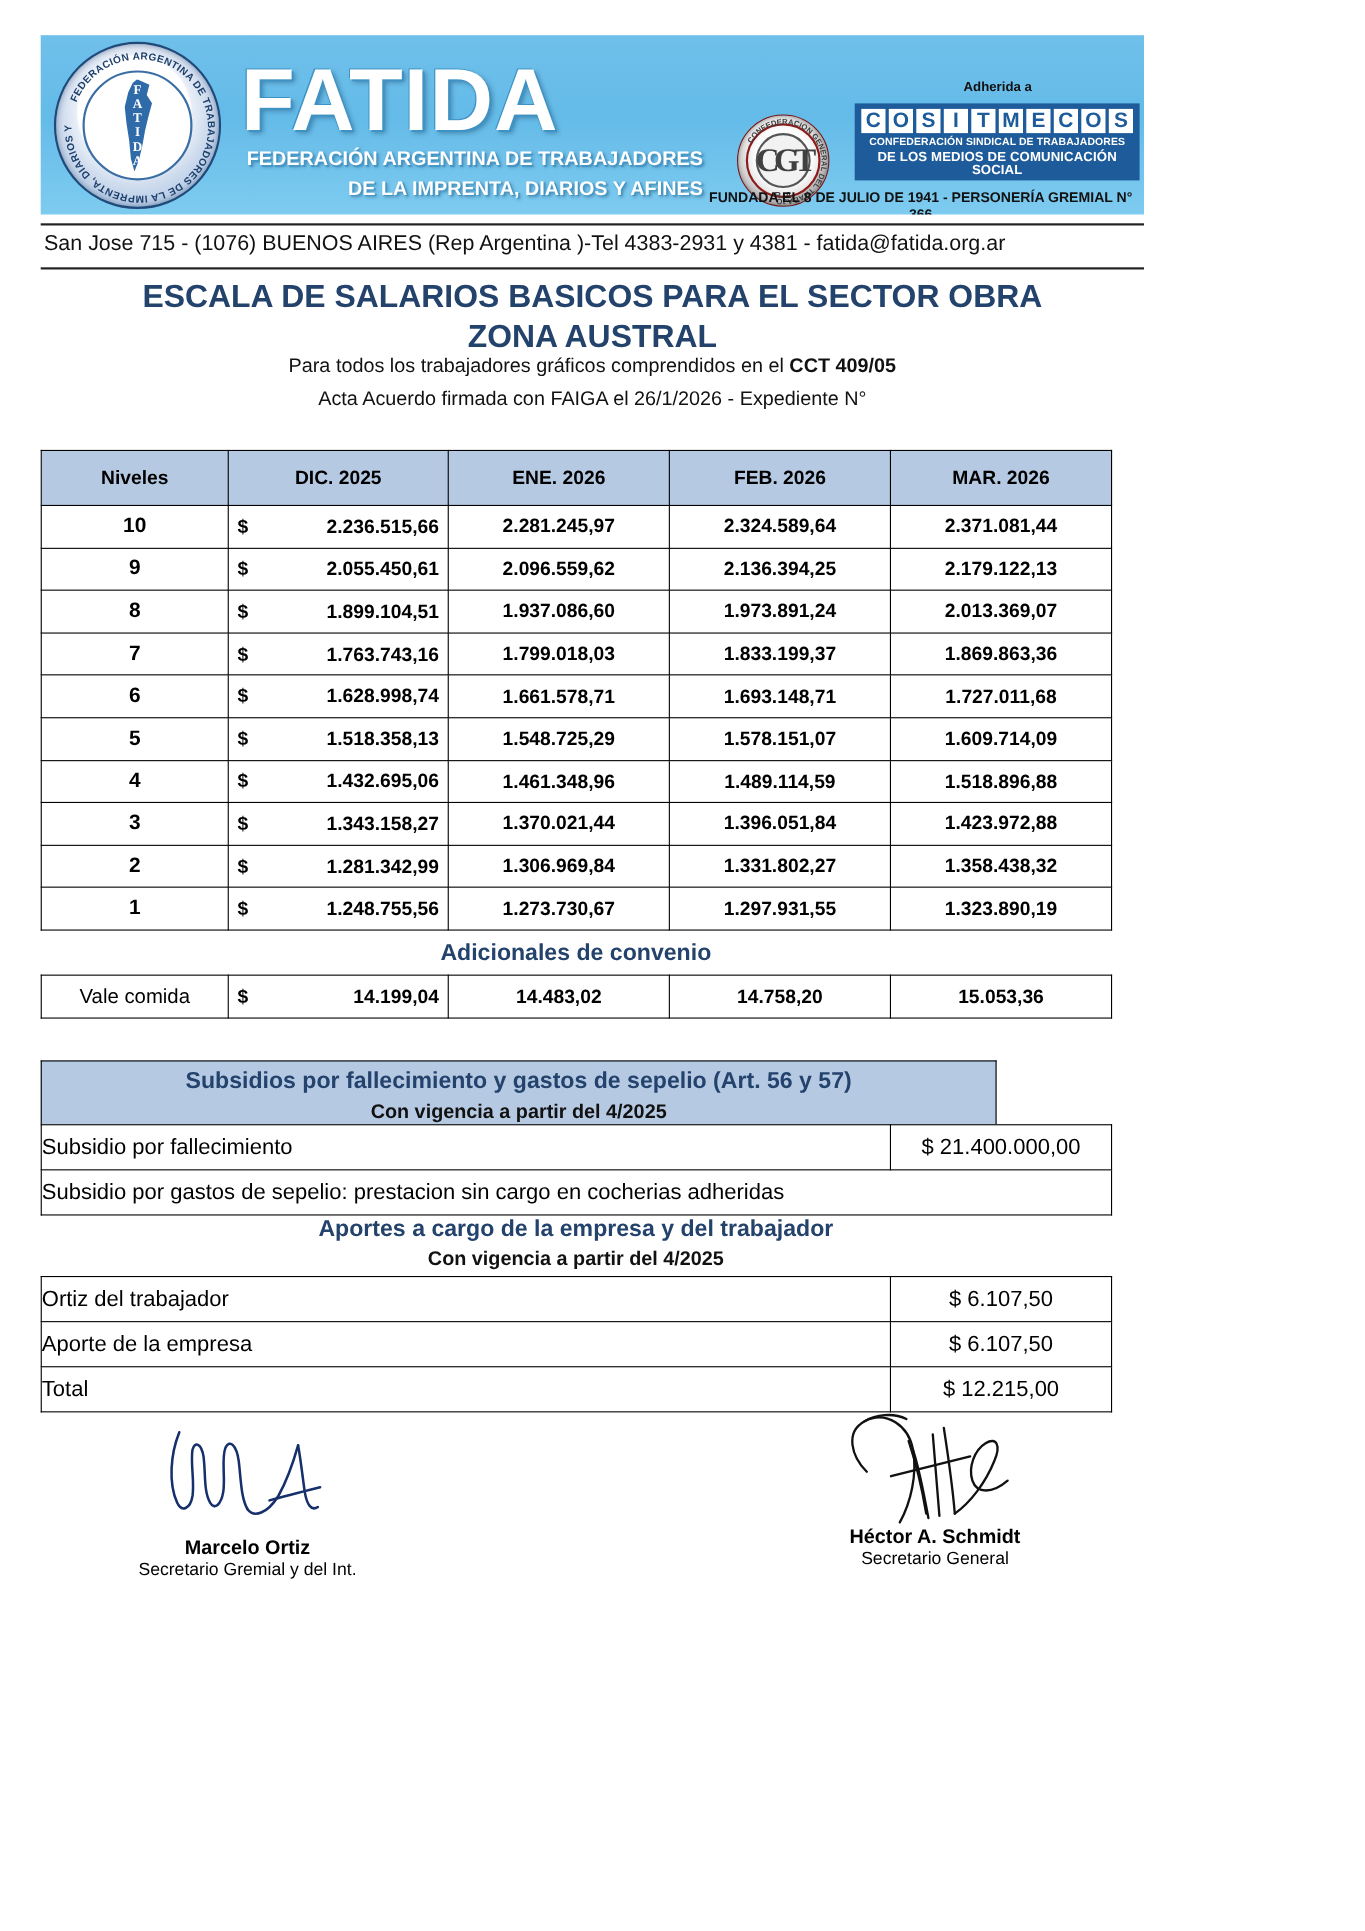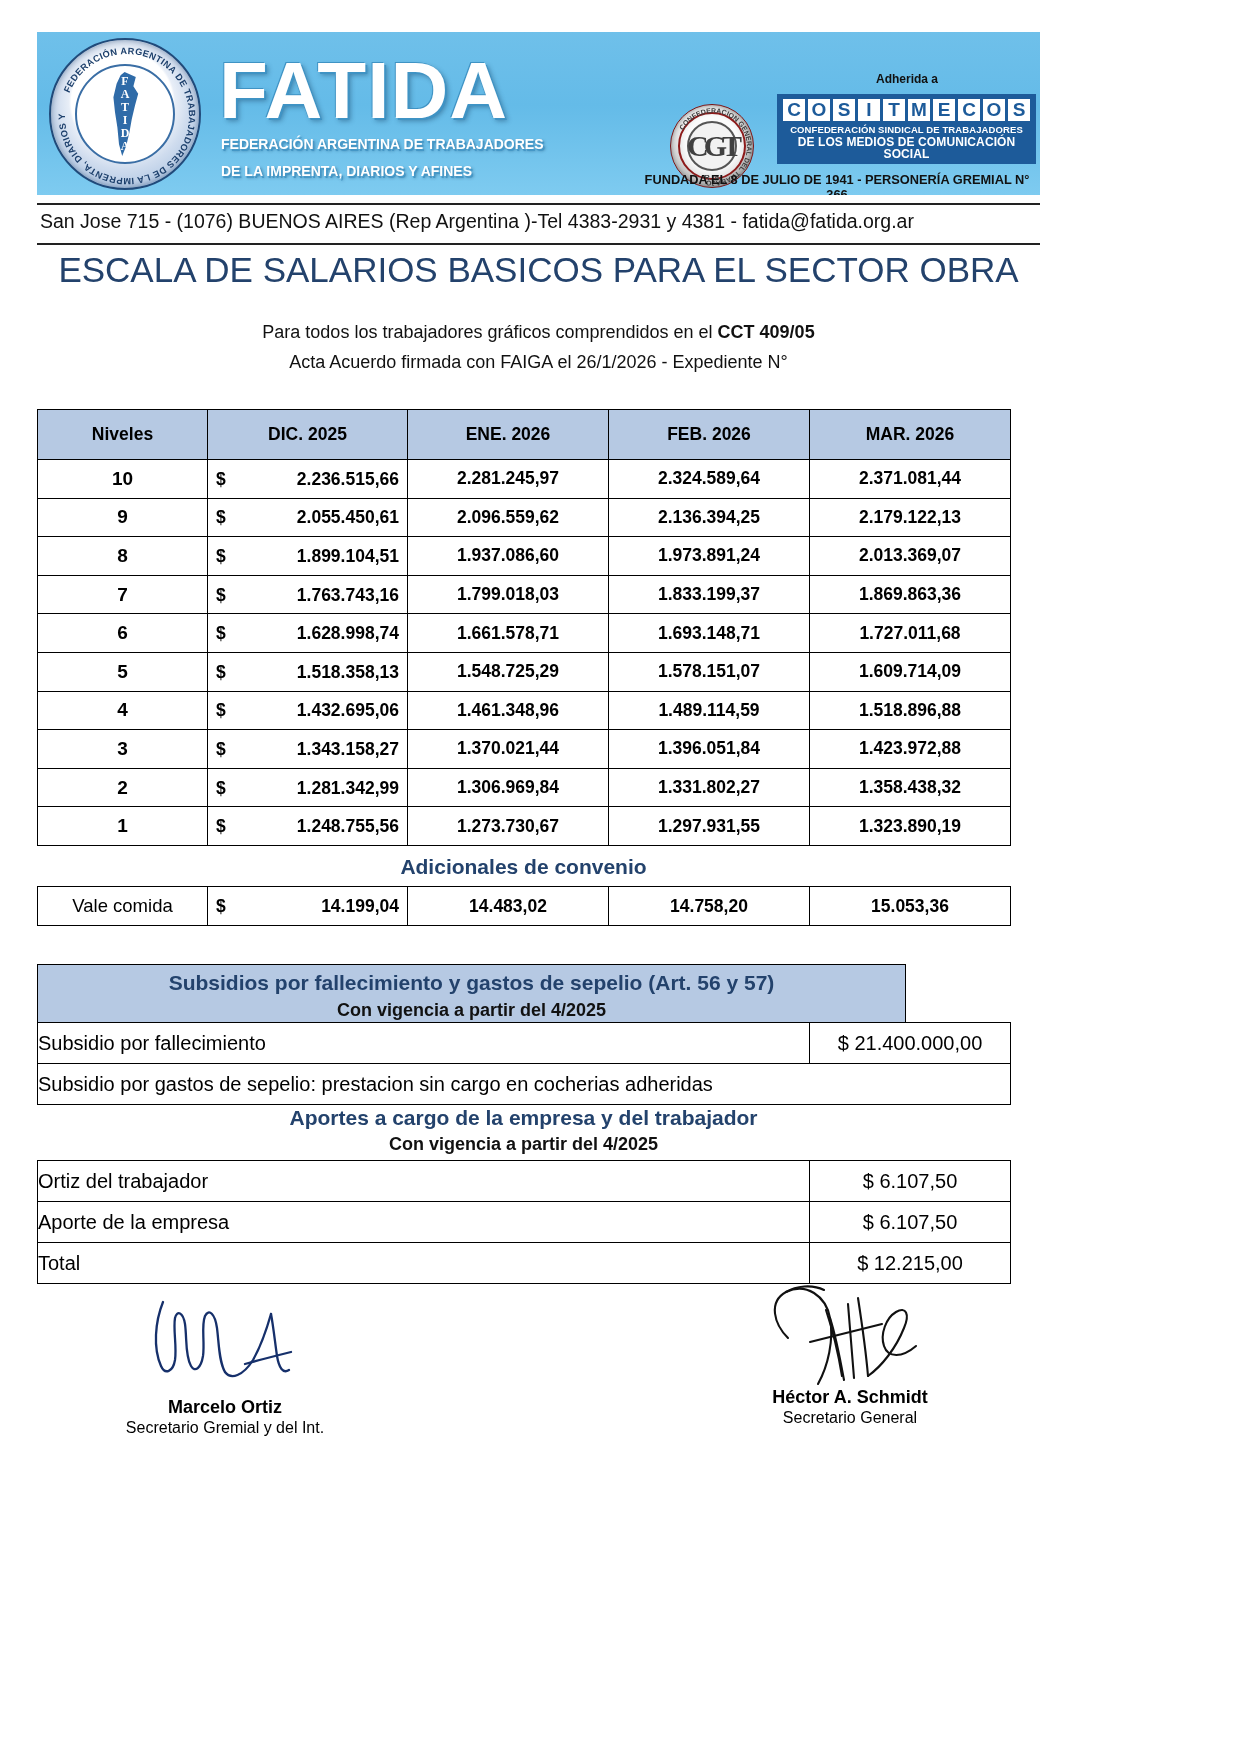--- a/index.html
+++ b/index.html
@@ -86,26 +86,27 @@
     font-size: 80px;
     line-height: 78px;
     color: #ffffff;
     letter-spacing: 1px;
     text-shadow: 2px 2px 0 #3f93c4, -1px -1px 0 #3f93c4, 3px 3px 5px rgba(20,60,95,.45);
     margin: 0;
   }
   .fatida-sub {
     font-family: "Liberation Sans", sans-serif;
     font-weight: bold;
-    font-size: 14px;
+    font-size: 18px;
     line-height: 25px;
     color: #ffffff;
     letter-spacing: 0px;
     text-shadow: 1.5px 1.5px 0 #4497c7, 2px 2px 3px rgba(20,60,95,.5);
     margin: 2px 0 0 2px;
+    text-align: right;
   }
 
   .cgt {
     position: absolute;
     left: 633px; top: 72px;
     width: 84px; height: 84px;
     border-radius: 50%;
     background: radial-gradient(circle at 45% 40%, #ffffff 0 30%, #e6e6e6 44%, #c9c9c9 60%, #9f9f9f 78%, #6d6d6d 100%);
     border: 1px solid #7a1414;
     box-shadow: inset 0 0 4px rgba(0,0,0,.35);
@@ -199,22 +200,22 @@
   }
   .rule-bottom {
     position: absolute; left: 37px; top: 243px; width: 1003px;
     border-top: 2.5px solid #222;
   }
 
   
   .title-main {
     position: absolute; left: 37px; top: 252px; width: 1003px;
     text-align: center;
-    font-weight: normal;
-    font-size: 35px;
+    font-weight: bold;
+    font-size: 29px;
     line-height: 36px;
     color: #23426c;
     font-family: "Liberation Sans", sans-serif;
   }
   .title-sub1 {
     position: absolute; left: 37px; top: 322px; width: 1003px;
     text-align: center;
     font-size: 18px;
     color: #111111;
     font-family: "Liberation Sans", sans-serif;
@@ -403,20 +404,21 @@
 
   <div class="fundada">FUNDADA EL 8 DE JULIO DE 1941 - PERSONERÍA GREMIAL N° 366</div>
 </div>
 
 <div class="rule-top"></div>
 <div class="address">San Jose 715 - (1076) BUENOS AIRES (Rep Argentina )-Tel 4383-2931 y 4381 -  fatida@fatida.org.ar</div>
 <div class="rule-bottom"></div>
 
 <div class="title-main">
   <div>ESCALA DE SALARIOS BASICOS PARA EL SECTOR OBRA</div>
+  <div>ZONA AUSTRAL</div>
 </div>
 <div class="title-sub1">
   <span>Para todos los trabajadores gráficos comprendidos en el </span><b>CCT 409/05</b>
 </div>
 <div class="title-sub2">Acta Acuerdo firmada con FAIGA el 26/1/2026  -  Expediente N°</div>
 
 <table class="tbl" id="salary-table">
   <colgroup>
     <col style="width:170px">
       <col style="width:200px">

